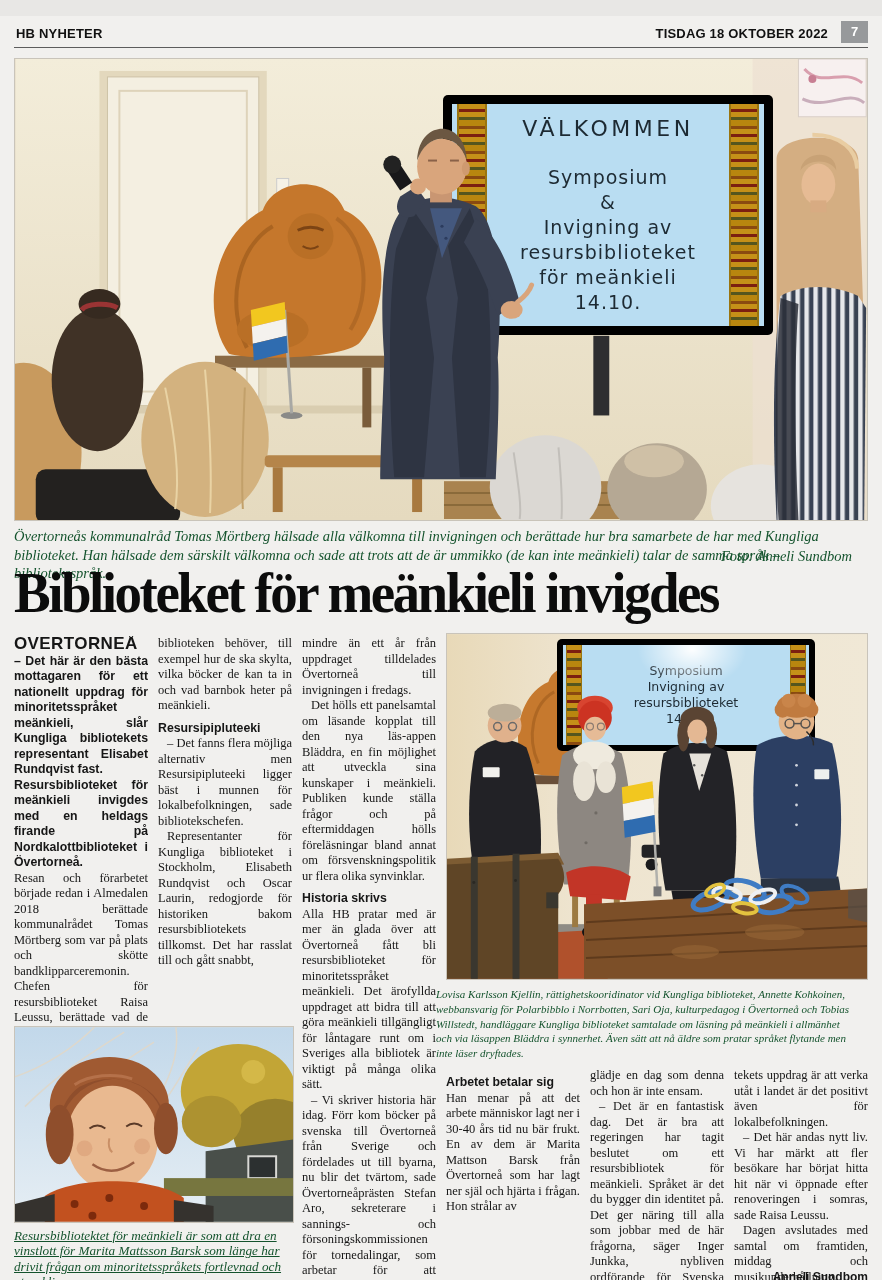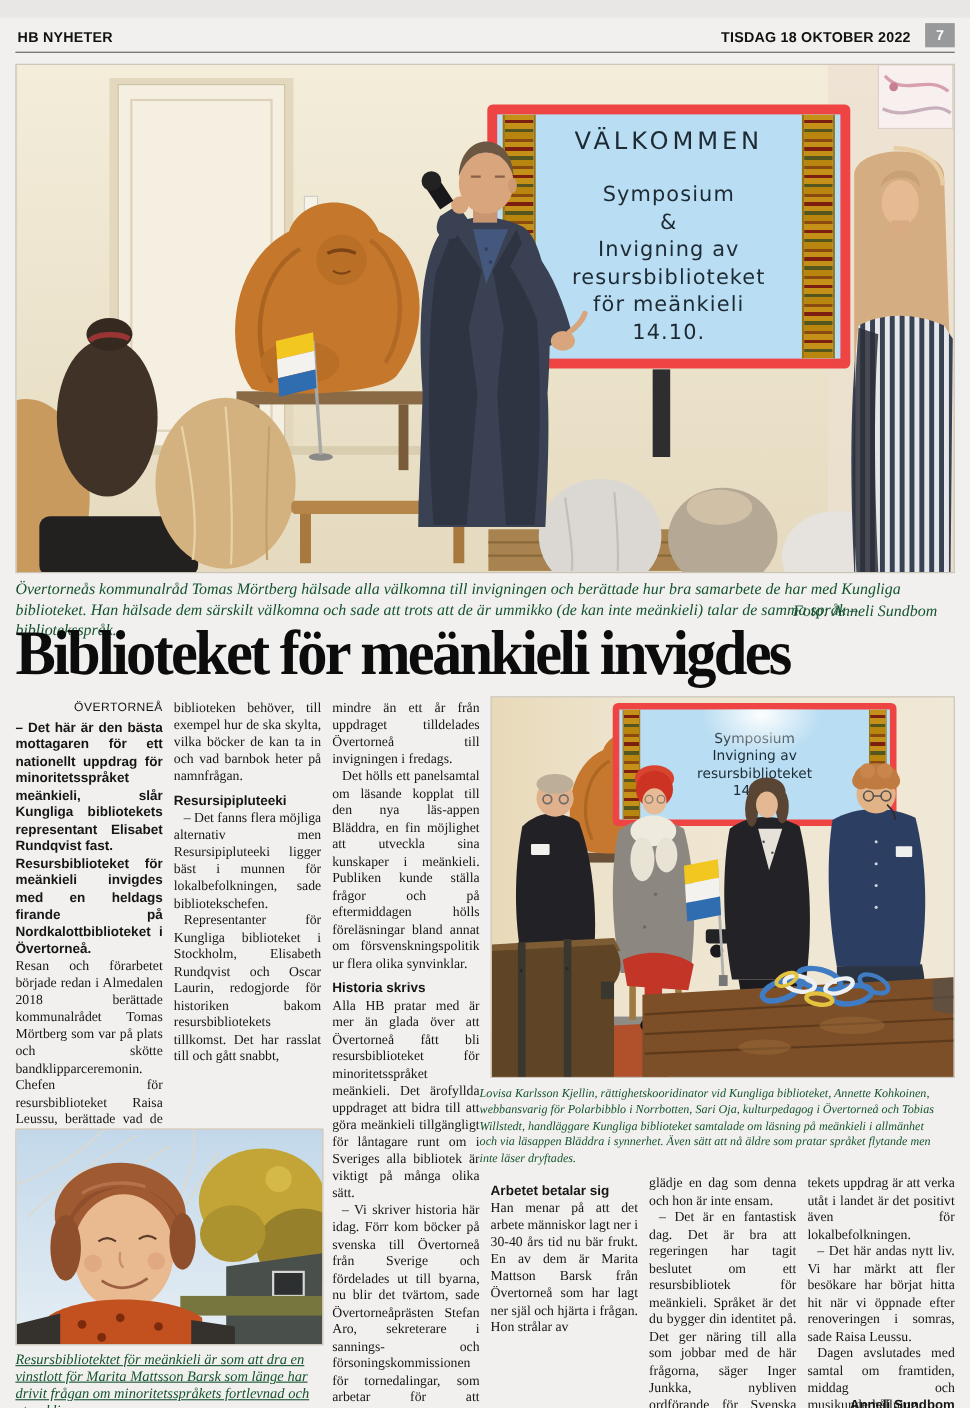--- a/index.html
+++ b/index.html
@@ -18,21 +18,21 @@
     background:#97999b; color:#fff; text-align:center; line-height:22px; font-size:13px; }
   .masthead-rule { position:absolute; left:14px; top:31px; width:854px; height:0;
     border-top:1.5px solid #5c5c5c; }
 
   
   .photo { position:absolute; overflow:hidden; border:1px solid #c9c4ba; background:#e9e0cc; }
   .photo svg { position:absolute; left:0; top:0; }
   .layer { position:absolute; left:0; top:0; width:100%; height:100%; }
 
   
-  .tv { position:absolute; background:#ef4444; border-radius:5px; }
+  .tv { position:absolute; background:#000000; border-radius:5px; }
   .tv-screen { position:absolute; left:9px; top:9px; right:9px; bottom:9px;
     background:#b9ddf2; overflow:hidden; }
   .ornament-band { position:absolute; top:0; bottom:0; width:30px;
     background:repeating-linear-gradient(180deg,#c59018 0 5px,#7c1f10 5px 8px,#c59018 8px 13px,#55561e 13px 16px,#b8860f 16px 22px,#8a4a10 22px 25px);
     border-left:2px solid #9a7410; border-right:2px solid #9a7410; }
   .band-left { left:5px; } .band-right { right:5px; }
   .tv-text { position:absolute; left:40px; right:40px; top:0; bottom:0;
     display:flex; flex-direction:column; justify-content:center; align-items:center;
     font-family:"DejaVu Sans", sans-serif; color:#1d2a33; text-align:center; }
   .main-tv .tv-line { font-size:19px; line-height:25px; letter-spacing:1px; }
@@ -54,22 +54,22 @@
 
   
   .headline { position:absolute; left:14px; top:546px; width:854px; height:62px;
     font-family:"Liberation Serif", serif; font-weight:bold; font-size:55px; line-height:60px;
     letter-spacing:-2.5px; color:#0c0c0c; white-space:nowrap; transform:scaleY(1.05); transform-origin:left top; }
 
   
   .col { position:absolute; width:134px; overflow:hidden; font-size:12.5px; line-height:15.5px;
     text-align:justify; hyphens:auto; -webkit-hyphens:auto; }
   .col p { margin:0; }
-  .para-dateline { font-family:"Liberation Sans", sans-serif; font-weight:normal; font-size:11px;
-    letter-spacing:.4px; text-align:right; margin-bottom:2px !important; }
+  .para-dateline { font-family:"Liberation Sans", sans-serif; font-weight:bold; font-size:17px;
+    letter-spacing:.4px; text-align:left; margin-bottom:2px !important; }
   .para-lead { font-family:"Liberation Sans", sans-serif; font-weight:bold; font-size:12.3px; line-height:15.5px; }
   .para-subhead { font-family:"Liberation Sans", sans-serif; font-weight:bold; font-size:12.3px;
     text-align:left; margin-top:7px !important; }
   .para-body-indent { text-indent:9px; }
   #col1 { left:14px;  top:620px; height:388px; }
   #col2 { left:158px; top:620px; height:388px; }
   #col3 { left:302px; top:620px; height:663px; }
   #col4 { left:446px; top:1052px; height:231px; }
   #col5 { left:590px; top:1052px; height:231px; }
   #col6 { left:734px; top:1052px; height:231px; }
@@ -236,21 +236,21 @@
 
   <div class="headline">Biblioteket för meänkieli invigdes</div>
 
   <div class="col" id="col1">
       <p class="para-dateline">ÖVERTORNEÅ</p>
       <p class="para-lead">– Det här är den bästa mottagaren för ett nationellt uppdrag för minoritetsspråket meänkieli, slår Kungliga bibliotekets representant Elisabet Rundqvist fast.</p>
       <p class="para-lead">Resursbiblioteket för meänkieli invigdes med en heldags firande på Nordkalottbiblioteket i Övertorneå.</p>
       <p class="para-body">Resan och förarbetet började redan i Almedalen 2018 berättade kommunalrådet Tomas Mörtberg som var på plats och skötte bandklipparceremonin. Chefen för resursbiblioteket Raisa Leussu, berättade vad de arbetat med hittills:</p>
     </div>
   <div class="col" id="col2">
-      <p class="para-body">biblioteken behöver, till exempel hur de ska skylta, vilka böcker de kan ta in och vad barnbok heter på namnfrågan.</p>
+      <p class="para-body">biblioteken behöver, till exempel hur de ska skylta, vilka böcker de kan ta in och vad barnbok heter på meänkieli.</p>
       <p class="para-subhead">Resursipipluteeki</p>
       <p class="para-body-indent">– Det fanns flera möjliga alternativ men Resursipipluteeki ligger bäst i munnen för lokalbefolkningen, sade bibliotekschefen.</p>
       <p class="para-body-indent">Representanter för Kungliga biblioteket i Stockholm, Elisabeth Rundqvist och Oscar Laurin, redogjorde för historiken bakom resursbibliotekets tillkomst. Det har rasslat till och gått snabbt,</p>
     </div>
   <div class="col" id="col3">
       <p class="para-body">mindre än ett år från uppdraget tilldelades Övertorneå till invigningen i fredags.</p>
       <p class="para-body-indent">Det hölls ett panelsamtal om läsande kopplat till den nya läs-appen Bläddra, en fin möjlighet att utveckla sina kunskaper i meänkieli. Publiken kunde ställa frågor och på eftermiddagen hölls föreläsningar bland annat om försvenskningspolitik ur flera olika synvinklar.</p>
       <p class="para-subhead">Historia skrivs</p>
       <p class="para-body">Alla HB pratar med är mer än glada över att Övertorneå fått bli resursbiblioteket för minoritetsspråket meänkieli. Det ärofyllda uppdraget att bidra till att göra meänkieli tillgängligt för låntagare runt om i Sveriges alla bibliotek är viktigt på många olika sätt.</p>
       <p class="para-body-indent">– Vi skriver historia här idag. Förr kom böcker på svenska till Övertorneå från Sverige och fördelades ut till byarna, nu blir det tvärtom, sade Övertorneåprästen Stefan Aro, sekreterare i sannings- och försoningskommissionen för tornedalingar, som arbetar för att tornedalingar ska få upprättelse för de övergrepp som begicks under försvenskningens täckmantel.</p>

